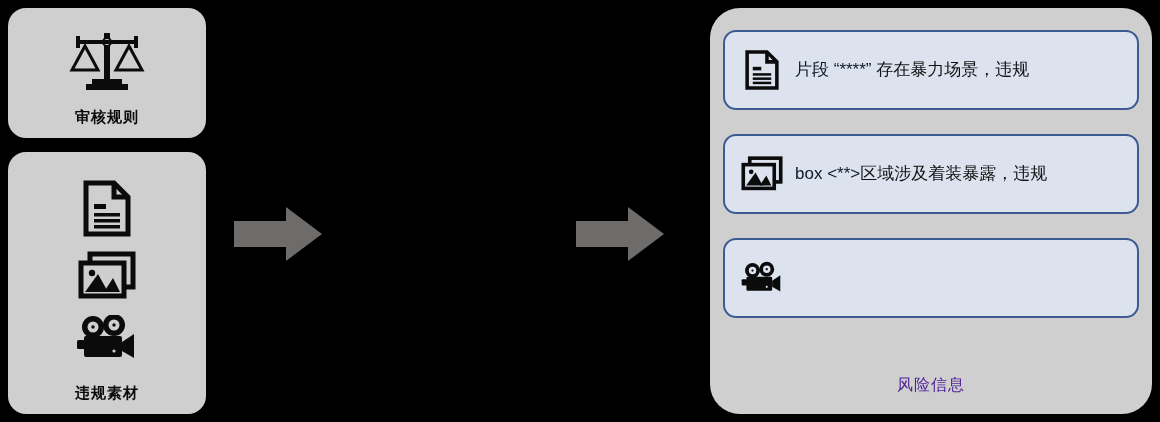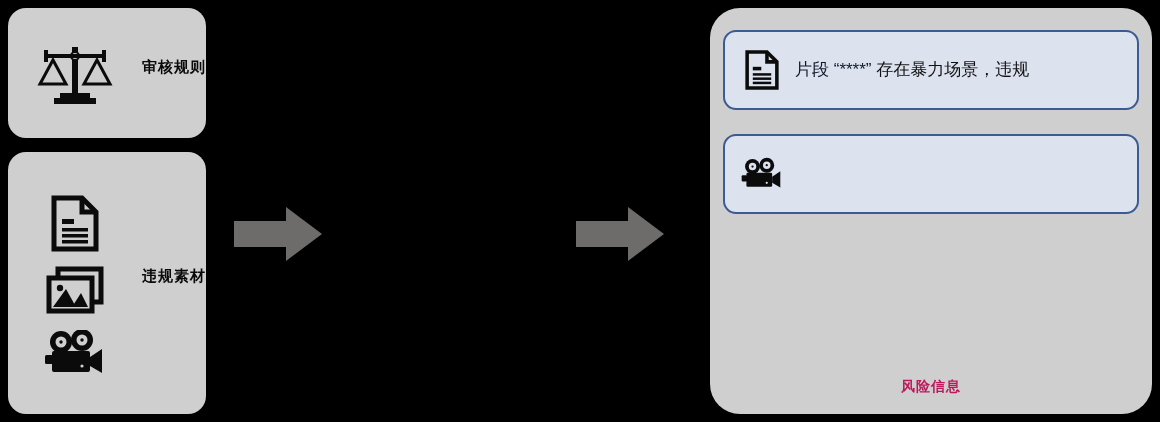--- a/index.html
+++ b/index.html
@@ -30,31 +30,30 @@
     width: 198px;
     height: 130px;
     border-radius: 18px;
   }
   #panel-assets {
     left: 8px;
     top: 152px;
     width: 198px;
     height: 262px;
     border-radius: 18px;
-    font-family: Liberation Serif, serif;
   }
 
   .panel-inner {
     position: absolute;
     left: 0;
     right: 0;
     top: 0;
     bottom: 0;
     display: flex;
-    flex-direction: row;
+    flex-direction: column;
     align-items: center;
     justify-content: space-between;
   }
 
   .icon-stack {
     display: flex;
     flex-direction: column;
     align-items: center;
     justify-content: center;
     gap: 14px;
@@ -127,23 +126,23 @@
   }
   .risk-card-text .hl {
     color: #0f172a;
   }
   .risk-panel-label {
     position: absolute;
     left: 0;
     right: 0;
     bottom: 18px;
     text-align: center;
-    font-size: 14px;
-    font-weight: bold;
-    color: #be185d;
+    font-size: 16px;
+    font-weight: normal;
+    color: #4c1d95;
     letter-spacing: 1px;
   }
 
   svg { display: block; }
 </style>
 </head>
 <body>
 
 <div class="panel" id="panel-rules">
   <div class="panel-inner">
@@ -237,20 +236,32 @@
           <path d="M31 3 V17 H45" fill="none" stroke="#0b0b0b" stroke-width="5"></path>
           <rect x="11" y="24" width="12" height="5" fill="#0b0b0b"></rect>
           <rect x="11" y="33" width="26" height="3.5" fill="#0b0b0b"></rect>
           <rect x="11" y="39" width="26" height="3.5" fill="#0b0b0b"></rect>
           <rect x="11" y="45" width="26" height="3.5" fill="#0b0b0b"></rect>
         </svg>
       </span>
       <span class="risk-card-text"><span class="hl">片段 “****”</span><span> 存在暴力场景，违规</span></span>
     </div>
 
+    <div class="risk-card">
+      <span class="risk-card-icon">
+        <svg width="42" height="36" viewBox="0 0 58 50" aria-hidden="true">
+          <rect x="12" y="3" width="43" height="33" fill="#DCE3EF" stroke="#0b0b0b" stroke-width="5"></rect>
+          <rect x="3" y="12" width="43" height="33" fill="#DCE3EF" stroke="#0b0b0b" stroke-width="5"></rect>
+          <circle cx="14" cy="22" r="3.2" fill="#0b0b0b"></circle>
+          <path d="M7 41 L20 23 L30 41 Z" fill="#0b0b0b"></path>
+          <path d="M26 41 L35 27 L42 41 Z" fill="#0b0b0b"></path>
+        </svg>
+      </span>
+      <span class="risk-card-text"><span class="hl">box &lt;**&gt;</span><span>区域涉及着装暴露，违规</span></span>
+    </div>
 
     <div class="risk-card">
       <span class="risk-card-icon">
         <svg width="44" height="34" viewBox="0 0 62 46" aria-hidden="true">
           <g fill="#0b0b0b">
             <circle cx="17" cy="12" r="11"></circle>
             <circle cx="38" cy="10" r="11"></circle>
             <circle cx="17" cy="12" r="5.5" fill="#DCE3EF"></circle>
             <circle cx="38" cy="10" r="5.5" fill="#DCE3EF"></circle>
             <circle cx="17" cy="12" r="1.7"></circle>

